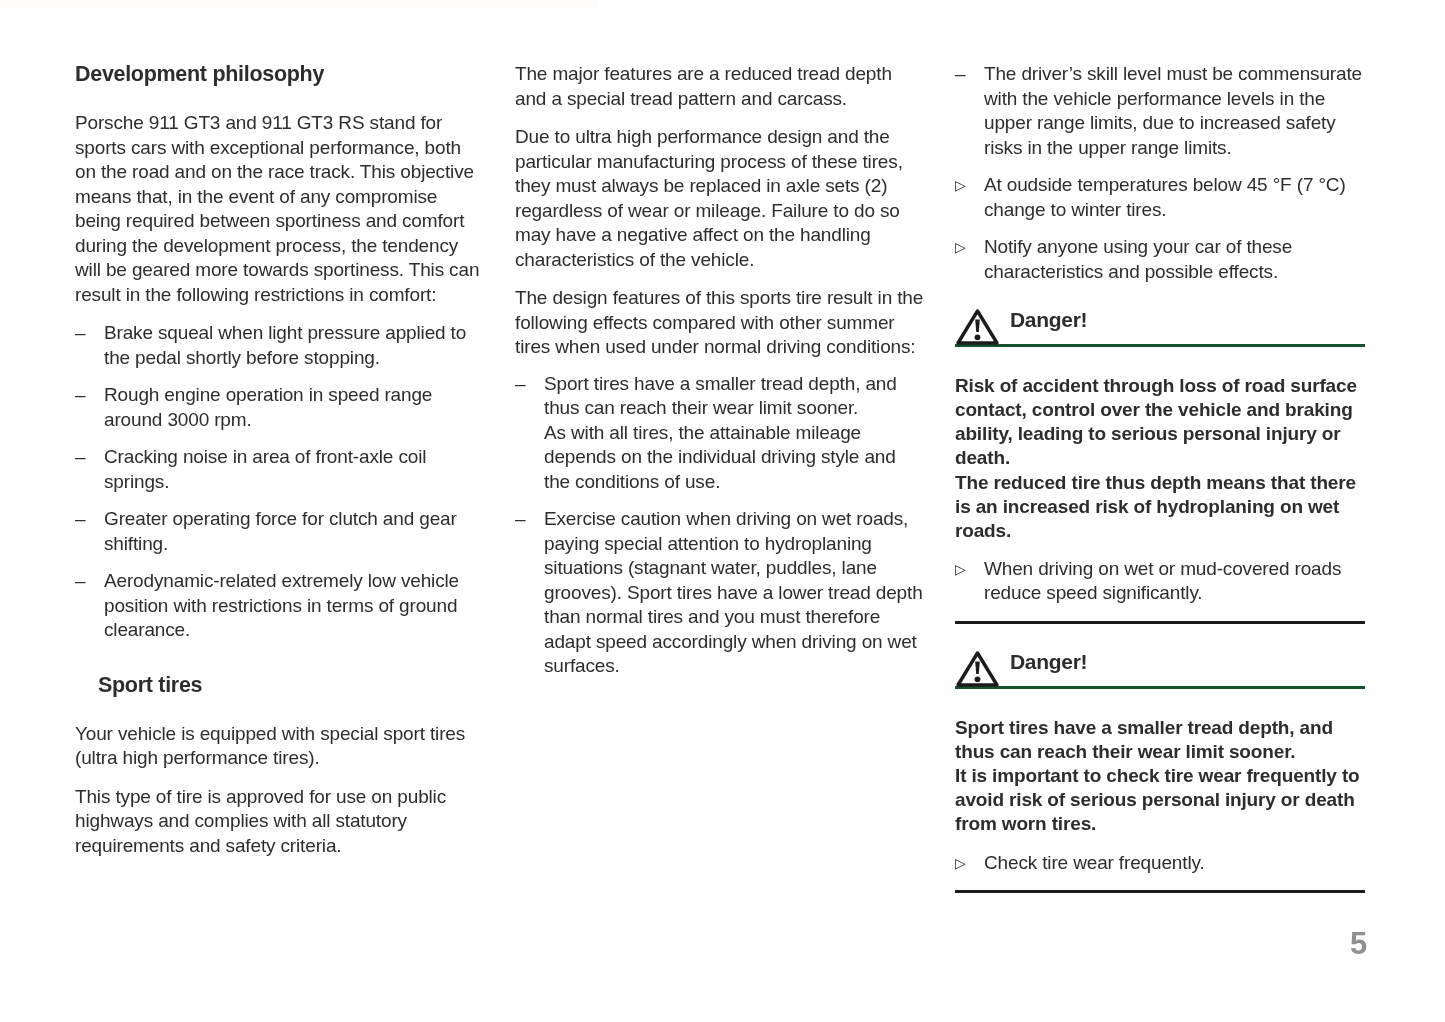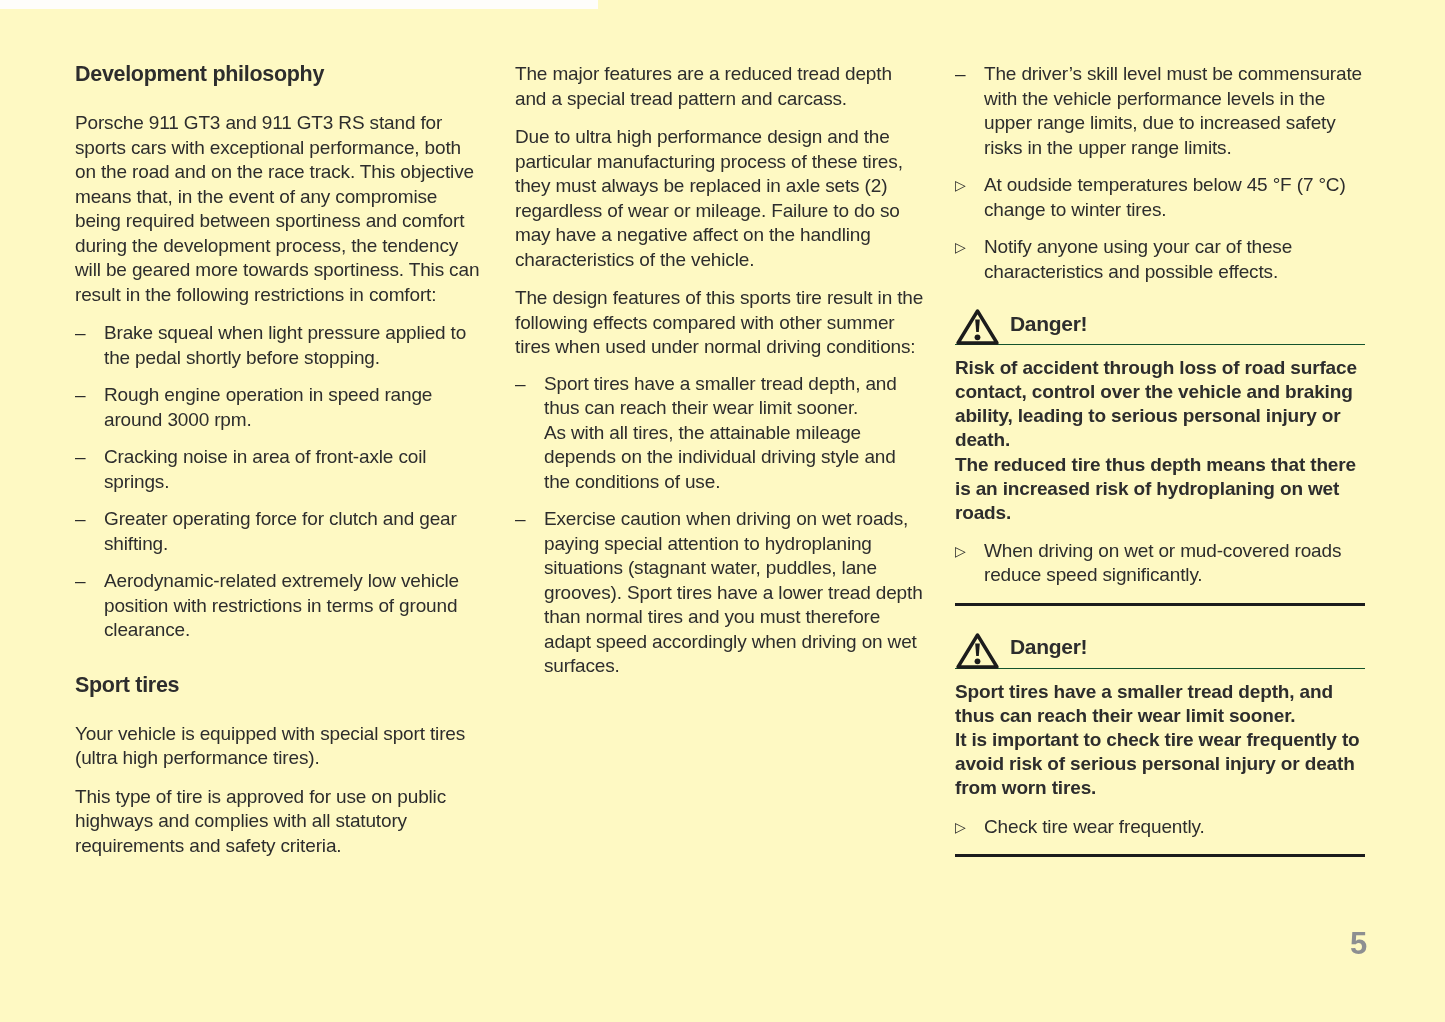--- a/index.html
+++ b/index.html
@@ -1,39 +1,39 @@
 <!DOCTYPE html>
 <html><head>
 <meta charset="utf-8">
 <style>
   * { margin:0; padding:0; box-sizing:border-box; }
   html,body { background:#e8e6e1; }
   .page {
     position:relative;
     width:1445px; height:1022px;
-    background:#fef9c3;
+    background:#ffffff;
     color:#2d2d2d;
     font-family:"Liberation Sans","DejaVu Sans",sans-serif;
     letter-spacing:-0.15px;
     overflow:hidden;
   }
   .columns {
     display:flex;
     gap:30px;
     padding:62px 0 0 75px;
   }
   .col { width:410px; flex:none; }
 
   .heading {
     font-size:21.5px;
     font-weight:bold;
     margin-bottom:24px;
     letter-spacing:-0.3px;
   }
-  .heading.sub { margin-top:30px; }
+  .heading.sub { margin-top:30px;margin-left:23px; }
   .para {
     font-size:19px;
     line-height:1.29;
     margin-bottom:14px;
   }
   .para.boldintro {
     font-weight:normal;
     margin-top:12px;
     margin-bottom:12px;
   }
@@ -46,33 +46,33 @@
   }
   .marker { width:29px; flex:none; }
   .marker.tri { font-size:14px; padding-top:3px; font-family:"DejaVu Sans",sans-serif; }
   .itext { flex:1; }
   .subline { display:block; }
 
   .danger { margin-top:24px; }
   .danger + .danger { margin-top:26px; }
   .dhead {
     display:flex;
-    align-items:center;
-    border-bottom:1px solid #14532d;
+    align-items:flex-start;
+    border-bottom:3px solid #14532d;
   }
   .dicon { flex:none; line-height:0; margin-bottom:-2px; }
   .dtitle {
     font-size:21px;
     font-weight:bold;
     margin-left:10px;
     margin-bottom:5px;
     letter-spacing:-0.3px;
   }
   .dbody {
-    padding-top:11px;
+    padding-top:27px;
     font-size:19px;
     font-weight:bold;
     line-height:1.27;
   }
   .dbody .bline { display:block; }
   .danger .ditem { margin-top:14px; margin-bottom:0; }
   .drule {
     border-bottom:3px solid #1c1c1c;
     margin-top:15px;
   }

